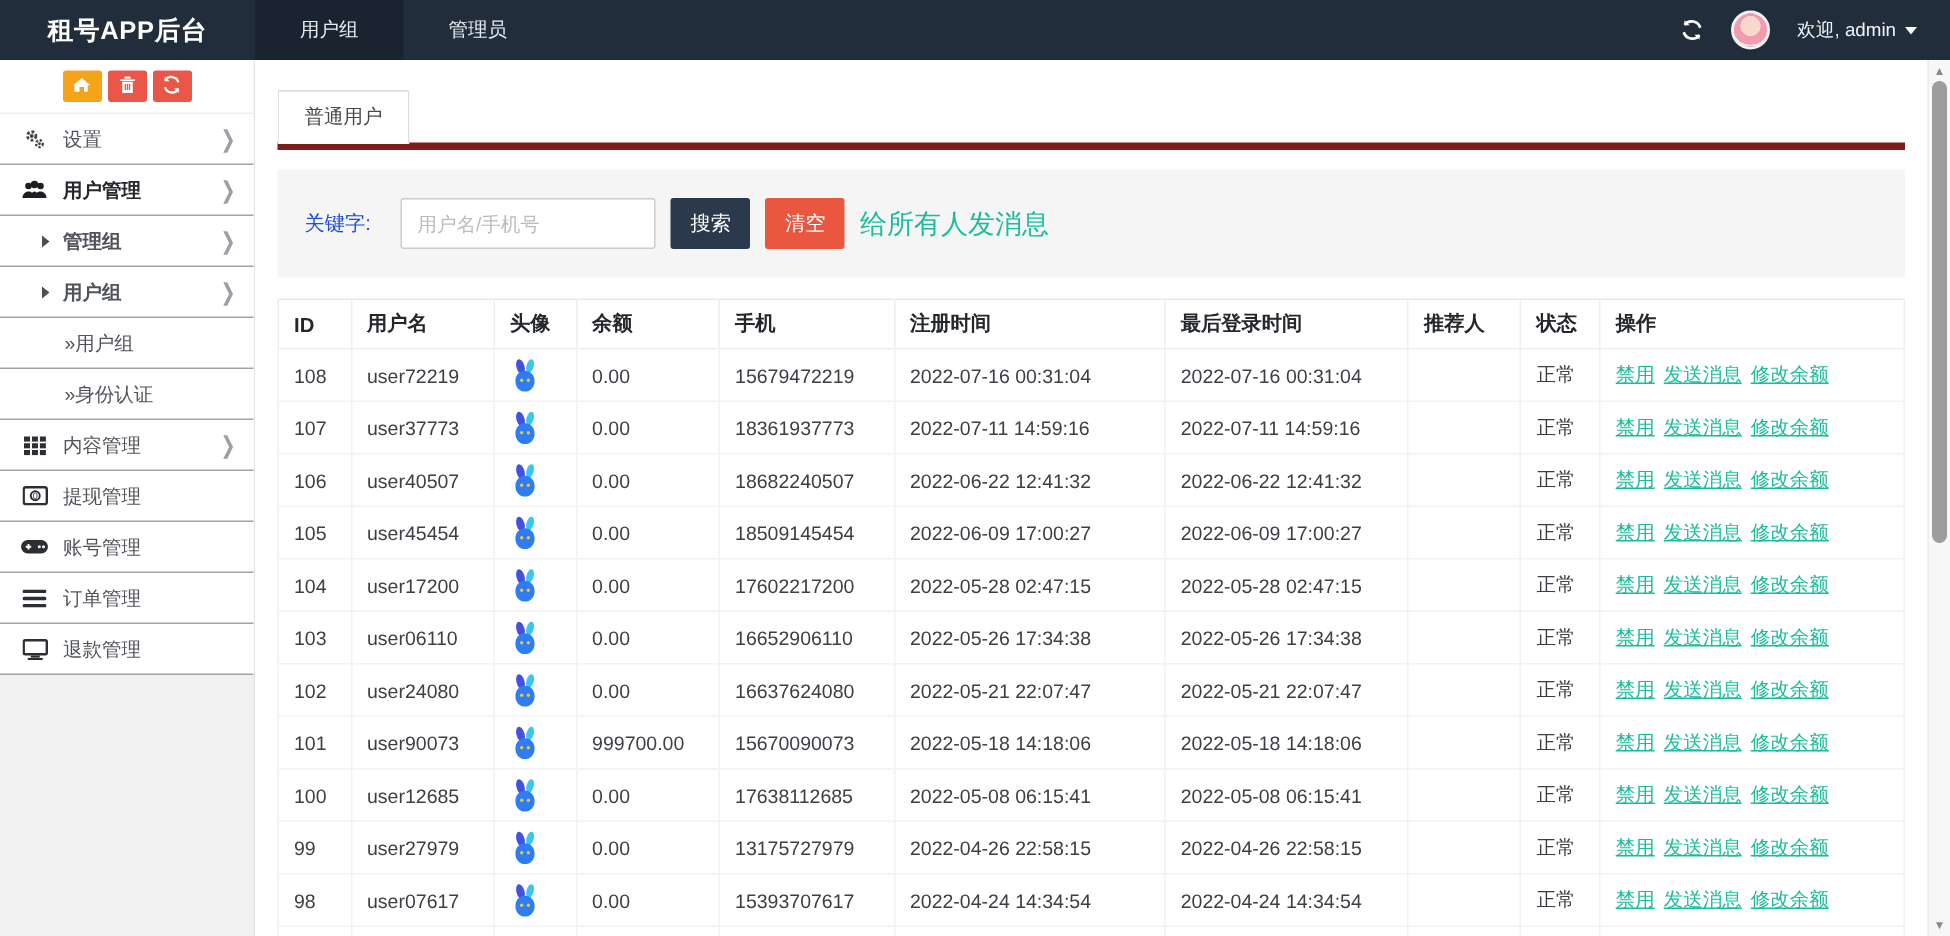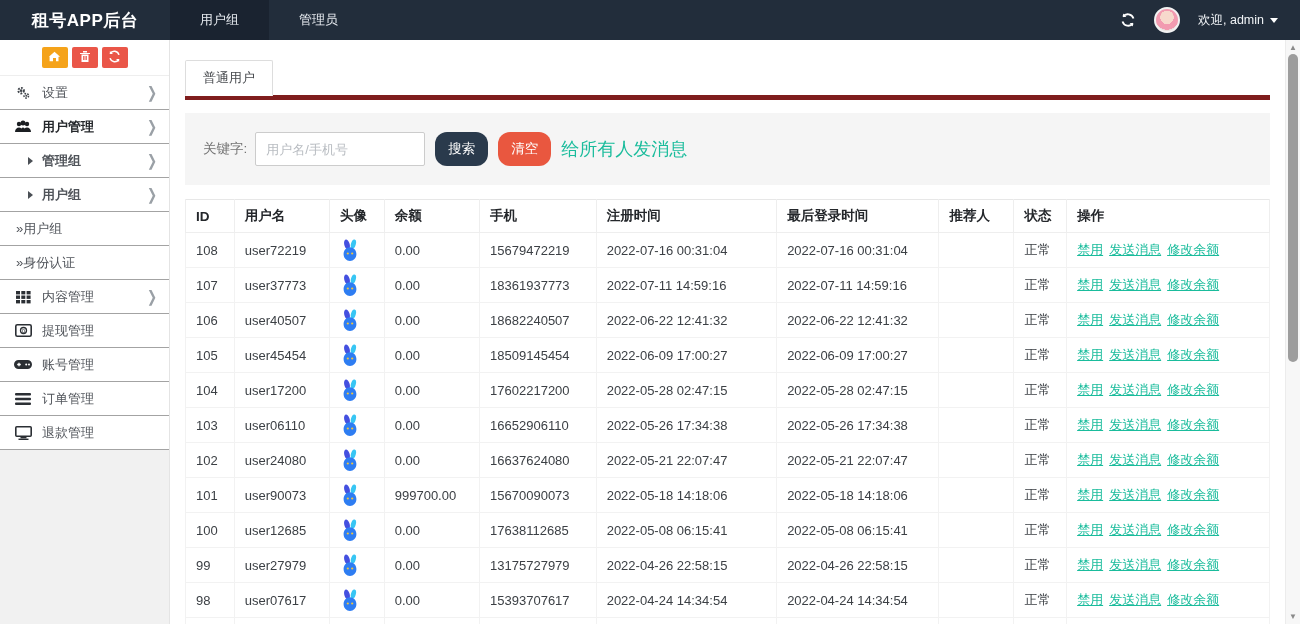--- a/index.html
+++ b/index.html
@@ -26,35 +26,35 @@
   .quick-btns { background:#fff; display:flex; justify-content:center; gap:4px; padding:7px 0 7px; border-bottom:1px solid #eee; }
   .qbtn { width:26px; height:21px; border:none; border-radius:2px; display:flex; align-items:center; justify-content:center; cursor:pointer; }
   .qbtn.orange { background:#f5a31a; }
   .qbtn.red { background:#ea5648; }
   .menu { background:#fff; }
   .menu-item { height:34px; display:flex; align-items:center; padding:0 12px; border-bottom:1px solid #a3a3a3; cursor:pointer; color:#50545a; background:#fff; }
   .menu-item .mi-icon { width:22px; display:flex; justify-content:center; margin-right:8px; color:#41464c; }
   .menu-item.bold { font-weight:bold; color:#24272b;justify-content:space-between; }
   .menu-item.lvl1 { padding-left:24px;font-weight:bold; }
   .menu-item.lvl1 .mi-icon { width:12px; margin-right:6px; }
-  .menu-item.lvl2 { padding-left:16px;text-align:right; }
+  .menu-item.lvl2 { padding-left:43px;text-align:right; }
   .menu-chevron { margin-left:auto; color:#9aa0a6; font-size:12px; transform:scaleY(1.3); }
   .sidebar-fill { flex:1; background:#f1f1f1; }
   .tri-right { width:0; height:0; border-top:4px solid transparent; border-bottom:4px solid transparent; border-left:5px solid #4a4f55; }
 
   
   .main { flex:1; background:#fff; padding:20px 30px 0 15px; overflow:hidden; }
   .tabs-row { border-bottom:5px solid #7f1d1d; display:flex; }
   .content-tab { background:#fff; border:1px solid #ddd; border-bottom:1px solid #fff; margin-bottom:-1px; padding:8px 17px; font-size:13px; color:#46494d; border-radius:2px 2px 0 0; cursor:pointer; }
 
   .search-panel { margin-top:13px; background:#f5f5f5; padding:19px 18px; display:flex; align-items:center; }
-  .search-label { font-size:13.5px; color:#737373; margin-right:8px; }
+  .search-label { font-size:13.5px; color:#1d4ed8; margin-right:20px; }
   .search-input { width:170px; height:34px; border:1px solid #ccc; border-radius:2px; padding:0 10px; font-size:13px; color:#333; background:#fff; }
   .search-input::placeholder { color:#b8bcc1; }
-  .btn { height:34px; border:none; border-radius:12px; color:#fff; font-size:13.5px; padding:0 13px; cursor:pointer; }
+  .btn { height:34px; border:none; border-radius:2px; color:#fff; font-size:13.5px; padding:0 13px; cursor:pointer; }
   .btn-search { background:#2a3a4c; margin-left:10px; }
   .btn-clear { background:#e9573f; margin-left:10px; }
   .broadcast-link { color:#1abc9c; margin-left:10px; font-size:18px; text-decoration:none; cursor:pointer; }
 
   table.users { width:100%; margin-top:14px; border-collapse:collapse; border:1px solid #e7e7e7; }
   table.users th { text-align:left; font-size:13.5px; color:#24272b; font-weight:bold; height:33px; padding:0 10px; border:1px solid #eee; border-top:none; }
   table.users td { height:35px; font-size:13px; color:#3c4045; padding:0 10px; border:1px solid #f2f2f2; }
   table.users tr:nth-child(odd) td { background:#fff; }
   .avatar-rabbit svg { display:block; }
   .action-link { color:#1abc9c; text-decoration:underline; margin-right:6px; cursor:pointer; white-space:nowrap; }

